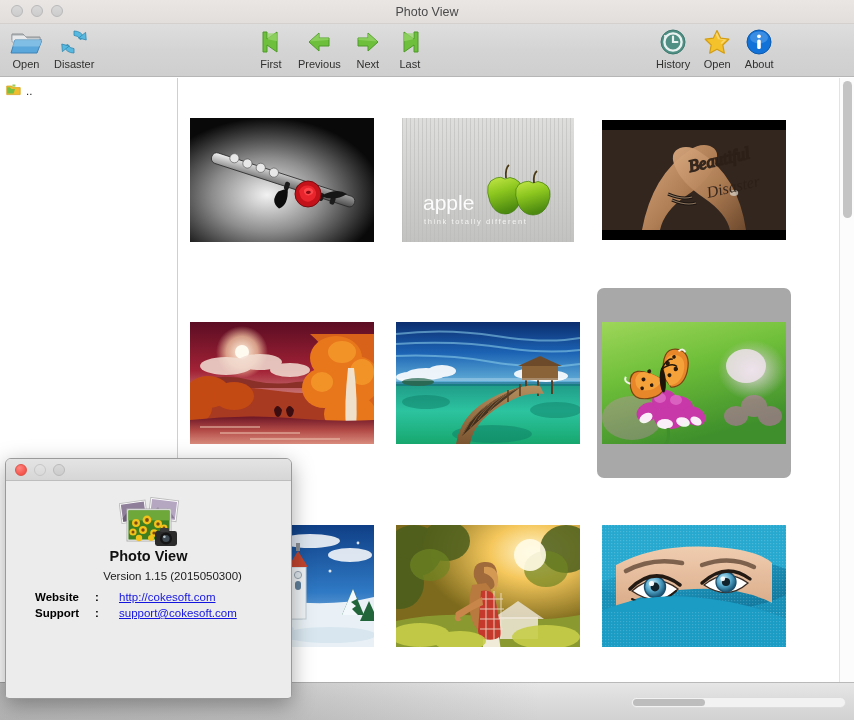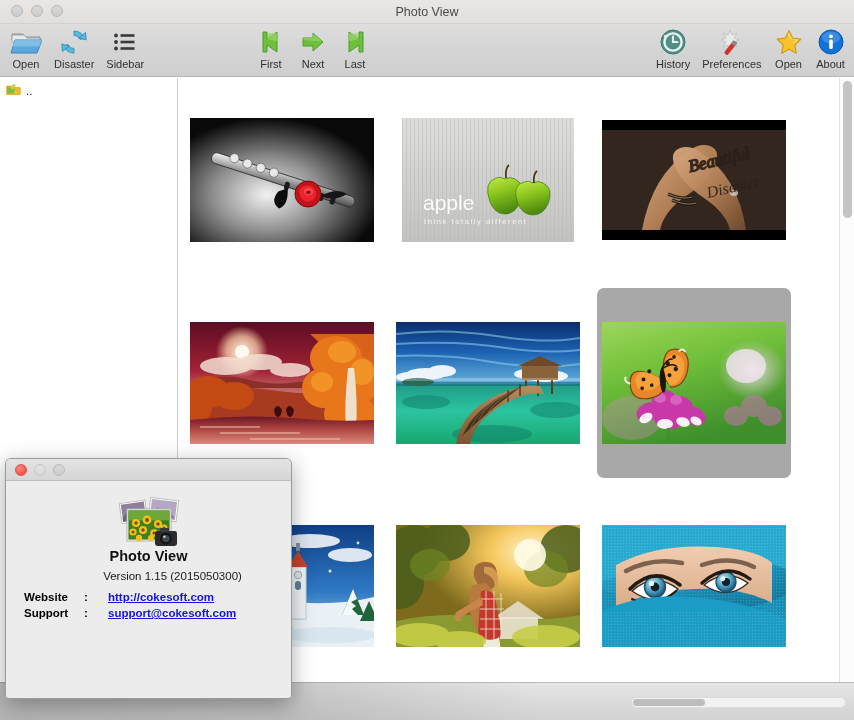--- a/index.html
+++ b/index.html
@@ -102,23 +102,23 @@
     background:linear-gradient(to bottom,#e4e4e4,#d6d6d6);
     border-bottom:1px solid #bdbdbd;box-sizing:border-box;
   }
   #about-titlebar .lights{left:9px;top:5px;gap:7px;}
   #about-body{position:absolute;left:0;top:22px;width:285px;height:216px;background:#ececec;}
   #about-icon{position:absolute;left:113px;top:16px;width:62px;height:50px;}
   #about-appname{position:absolute;left:0;top:67px;width:285px;text-align:center;font-size:14.5px;font-weight:bold;color:#111;}
   #about-version{position:absolute;left:0;top:89px;width:285px;text-align:center;font-size:11.5px;color:#1a1a1a;margin-left:24px;}
   #about-links{position:absolute;left:18px;top:110px;width:255px;font-size:11.5px;color:#000;}
   #about-links .lrow{display:flex;align-items:baseline;height:16px;}
-  #about-links .lkey{width:60px;font-weight:bold;color:#000;}
+  #about-links .lkey{width:60px;font-weight:bold;color:#000;margin-left:11px;}
   #about-links .lcolon{width:24px;font-weight:bold;color:#000;}
-  #about-links a{color:#1414e0;text-decoration:underline;cursor:pointer;font-weight:bold;}
+  #about-links a{color:#1414e0;text-decoration:underline;cursor:pointer;}
   #about-copy{position:absolute;left:0;top:164px;width:285px;text-align:center;font-size:11.5px;color:#1a1a1a;}
 </style>
 </head>
 <body>
 
 <div id="app-window">
 
   <div id="titlebar">
     <div class="lights">
       <div class="light inactive"></div>
@@ -151,49 +151,43 @@
           <svg width="30" height="30" viewBox="0 0 30 30">
             <path d="M15 4 a11 11 0 0 1 10.2 6.9 l-4.2 1.6 A6.6 6.6 0 0 0 15 8.4z" fill="#58b9e0" stroke="#2f88b0" stroke-width="0.8"></path>
             <path d="M26.6 5.4 l0.6 7.6 -7.4 -2.1z" fill="#58b9e0" stroke="#2f88b0" stroke-width="0.8"></path>
             <path d="M15 26 a11 11 0 0 1 -10.2 -6.9 l4.2 -1.6 A6.6 6.6 0 0 0 15 21.6z" fill="#58b9e0" stroke="#2f88b0" stroke-width="0.8"></path>
             <path d="M3.4 24.6 l-0.6 -7.6 7.4 2.1z" fill="#58b9e0" stroke="#2f88b0" stroke-width="0.8"></path>
           </svg>
         </span>
         <span class="tb-label">Disaster</span>
       </div>
 
-      <div class="tb-item">
-        <span class="tb-icon">
-          <svg width="26" height="26" viewBox="0 0 26 26">
-            <g fill="#3a3a3a">
-              <circle cx="4" cy="6.5" r="1.9"></circle>
-                <rect x="8.5" y="5.2" width="14" height="2.6"></rect>
-              <circle cx="4" cy="13" r="1.9"></circle>
-                <rect x="8.5" y="11.7" width="14" height="2.6"></rect>
-              <circle cx="4" cy="19.5" r="1.9"></circle>
-                <rect x="8.5" y="18.2" width="14" height="2.6"></rect>
-            </g>
-          </svg>
-        </span>
-        <span class="tb-label">Sidebar</span>
-      </div>
     </div>
 
     <div class="tb-group" style="left:250px;text-align:right;">
 
       <div class="tb-item">
         <span class="tb-icon">
           <svg width="30" height="28" viewBox="0 0 30 28">
             <path d="M21 4 v20 l-10 -7 v7 h-4 V4 h4 v7z" fill="#6dbf3c" stroke="#4e9a2a" stroke-width="1" stroke-linejoin="round"></path>
             <path d="M21 5.2 v8 l-9.3 -2 V5.2z" fill="#95d468" opacity="0.75"></path>
           </svg>
         </span>
         <span class="tb-label">First</span>
       </div>
 
+      <div class="tb-item">
+        <span class="tb-icon">
+          <svg width="30" height="28" viewBox="0 0 30 28">
+            <path d="M5 14 l10 -9 v5 h10 v8 H15 v5z" fill="#6dbf3c" stroke="#4e9a2a" stroke-width="1" stroke-linejoin="round"></path>
+            <path d="M5.6 13.6 l9.4 -8 v4.2 h9.6 v2.2z" fill="#95d468" opacity="0.7"></path>
+          </svg>
+        </span>
+        <span class="tb-label">Previous</span>
+      </div>
 
       <div class="tb-item">
         <span class="tb-icon">
           <svg width="30" height="28" viewBox="0 0 30 28">
             <path d="M25 14 l-10 -9 v5 H5 v8 h10 v5z" fill="#6dbf3c" stroke="#4e9a2a" stroke-width="1" stroke-linejoin="round"></path>
             <path d="M24.4 13.6 l-9.4 -8 v4.2 H5.4 v2.2z" fill="#95d468" opacity="0.7"></path>
           </svg>
         </span>
         <span class="tb-label">Next</span>
       </div>
@@ -217,32 +211,20 @@
             <circle cx="15" cy="15" r="12" fill="#4f8f84"></circle>
             <circle cx="15" cy="15" r="12" fill="none" stroke="#3e7a70" stroke-width="1"></circle>
             <circle cx="15" cy="15" r="8.6" fill="none" stroke="#e9f2f0" stroke-width="2.4"></circle>
             <path d="M15 9.6 V15 h4.4" fill="none" stroke="#e9f2f0" stroke-width="2.2" stroke-linecap="round"></path>
             <path d="M9.5 8.5 l-3.6 -0.6 0.8 4z" fill="#e9f2f0"></path>
           </svg>
         </span>
         <span class="tb-label">History</span>
       </div>
 
-      <div class="tb-item">
-        <span class="tb-icon">
-          <svg width="30" height="30" viewBox="0 0 30 30">
-            <g fill="#e9e9e9" stroke="#b9b9b9" stroke-width="0.7">
-              <path d="M13 3 l2 5 5 -2 -3 5 5 2 -5 2 3 5 -5 -2 -2 5 -2 -5 -5 2 3 -5 -5 -2 5 -2 -3 -5 5 2z"></path>
-            </g>
-            <rect x="15" y="14" width="4.6" height="16" rx="1.6" transform="rotate(38 17 16)" fill="#d8322a"></rect>
-            <rect x="15" y="14" width="4.6" height="4" transform="rotate(38 17 16)" fill="#8a8a8a"></rect>
-          </svg>
-        </span>
-        <span class="tb-label">Preferences</span>
-      </div>
 
       <div class="tb-item">
         <span class="tb-icon">
           <svg width="30" height="30" viewBox="0 0 30 30">
             <path d="M15 3.5 l3.6 7.6 8.2 1.1 -6 5.8 1.5 8.2 -7.3 -4 -7.3 4 1.5 -8.2 -6 -5.8 8.2 -1.1z" fill="#f4c22b" stroke="#d39d13" stroke-width="1.2" stroke-linejoin="round"></path>
             <path d="M15 5.6 l2.9 6.1 6.6 0.9 -4.8 4.6 -1.2 -1.2 3.1 -2.9 -5.6 -0.8 -2.4 -5.1z" fill="#fbe08a" opacity="0.7"></path>
           </svg>
         </span>
         <span class="tb-label">Open</span>
       </div>

